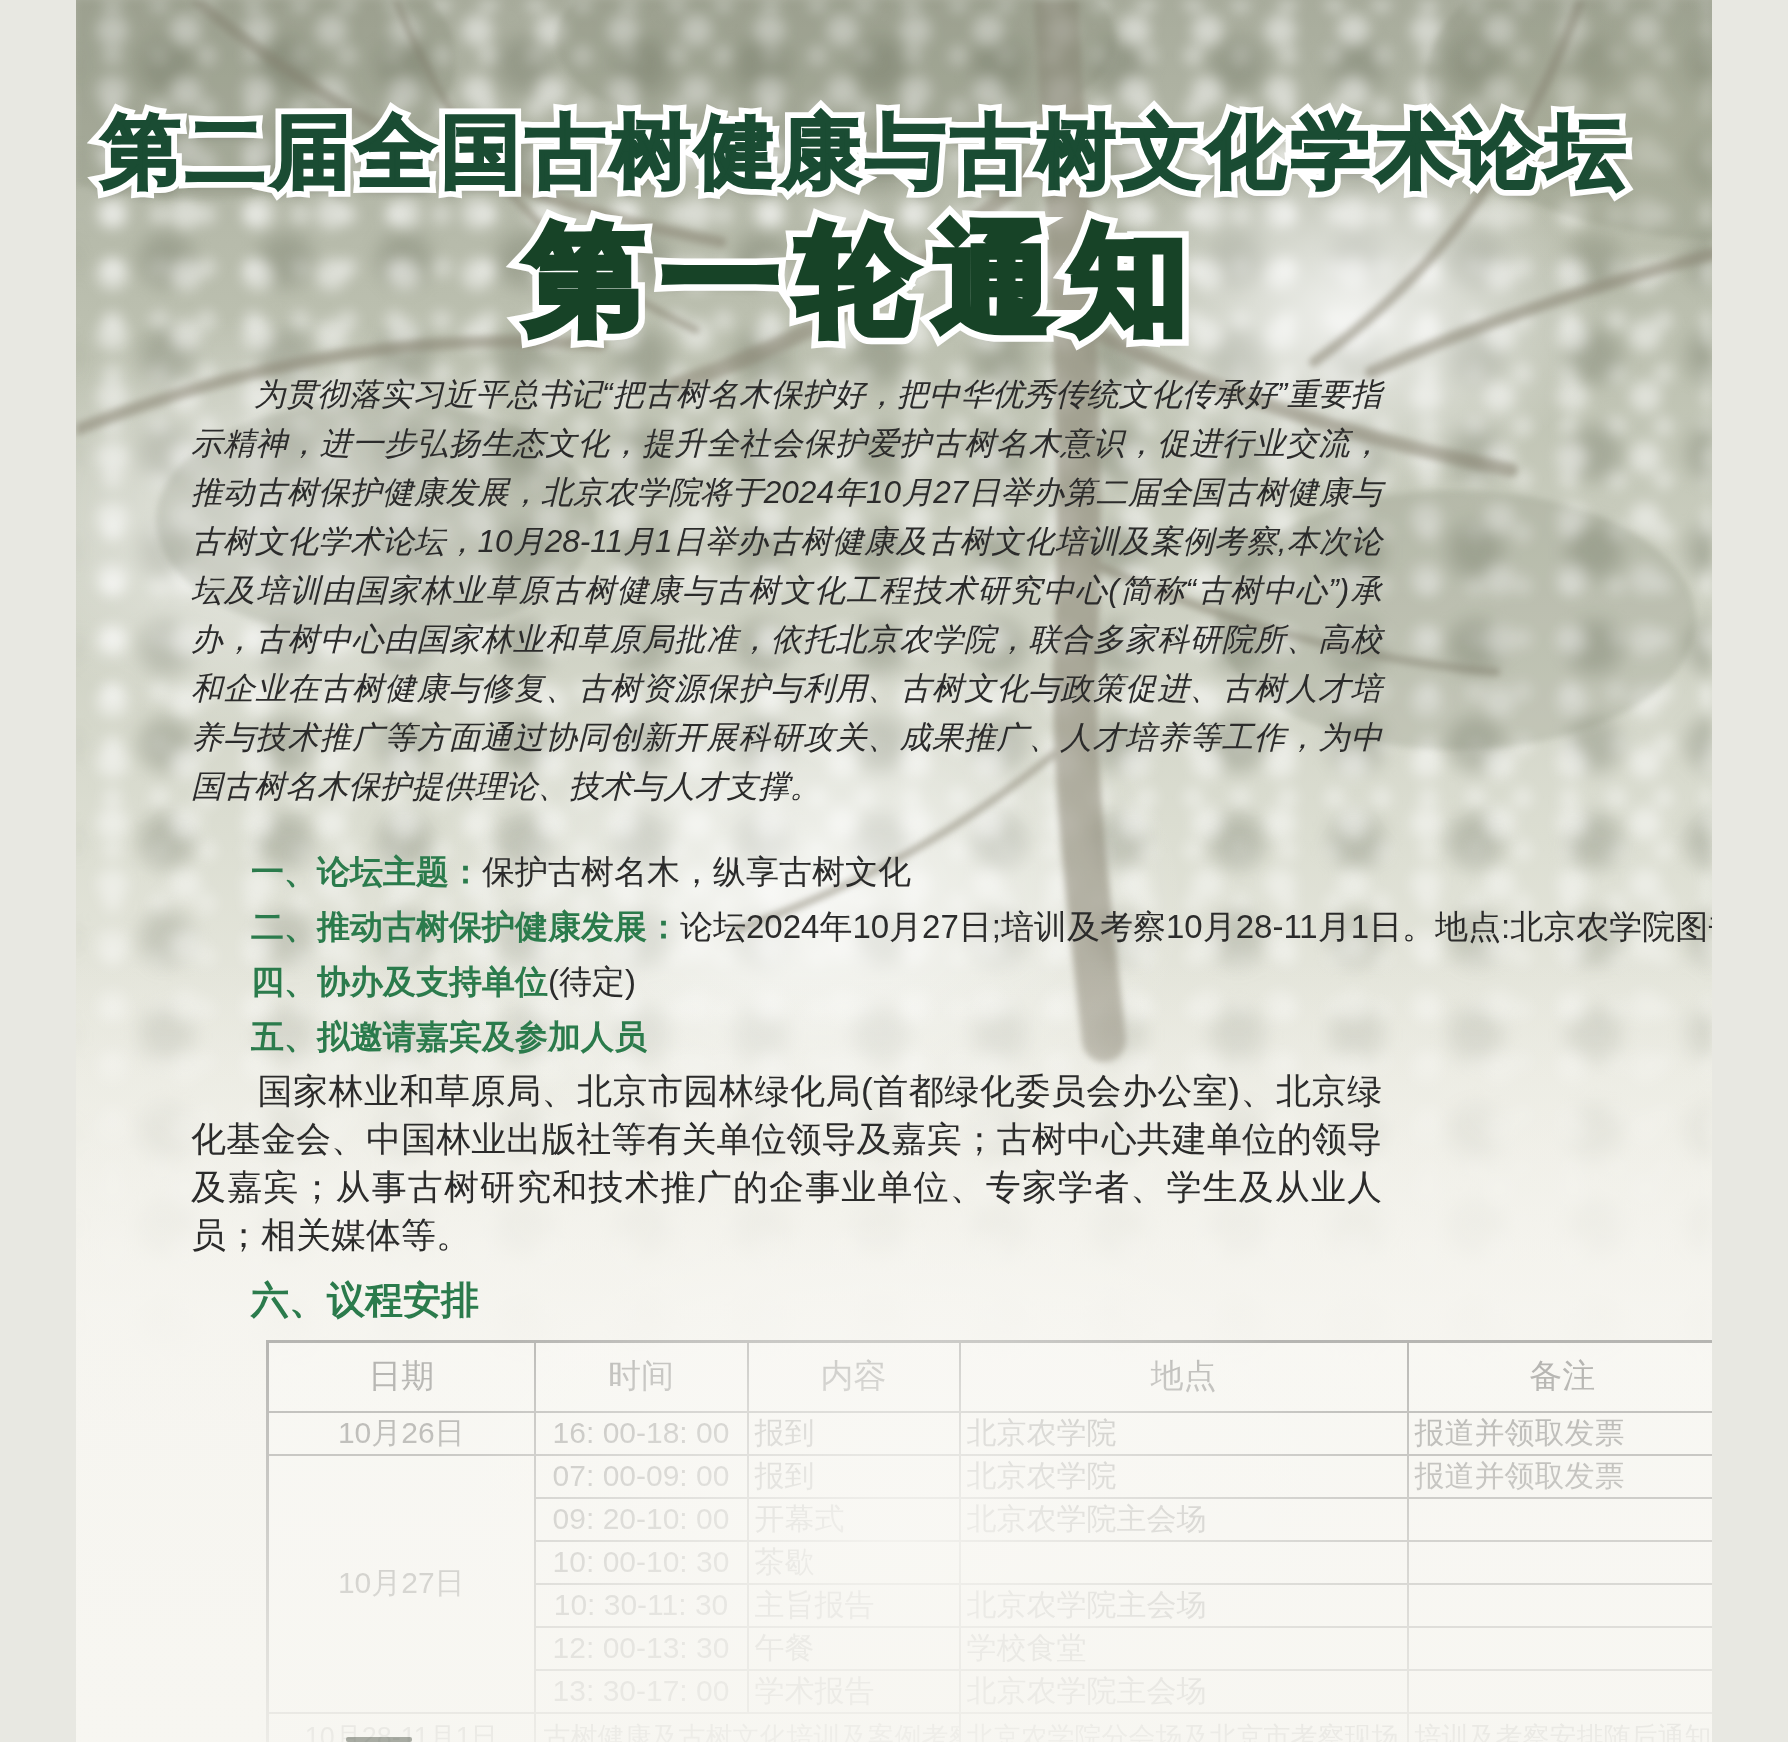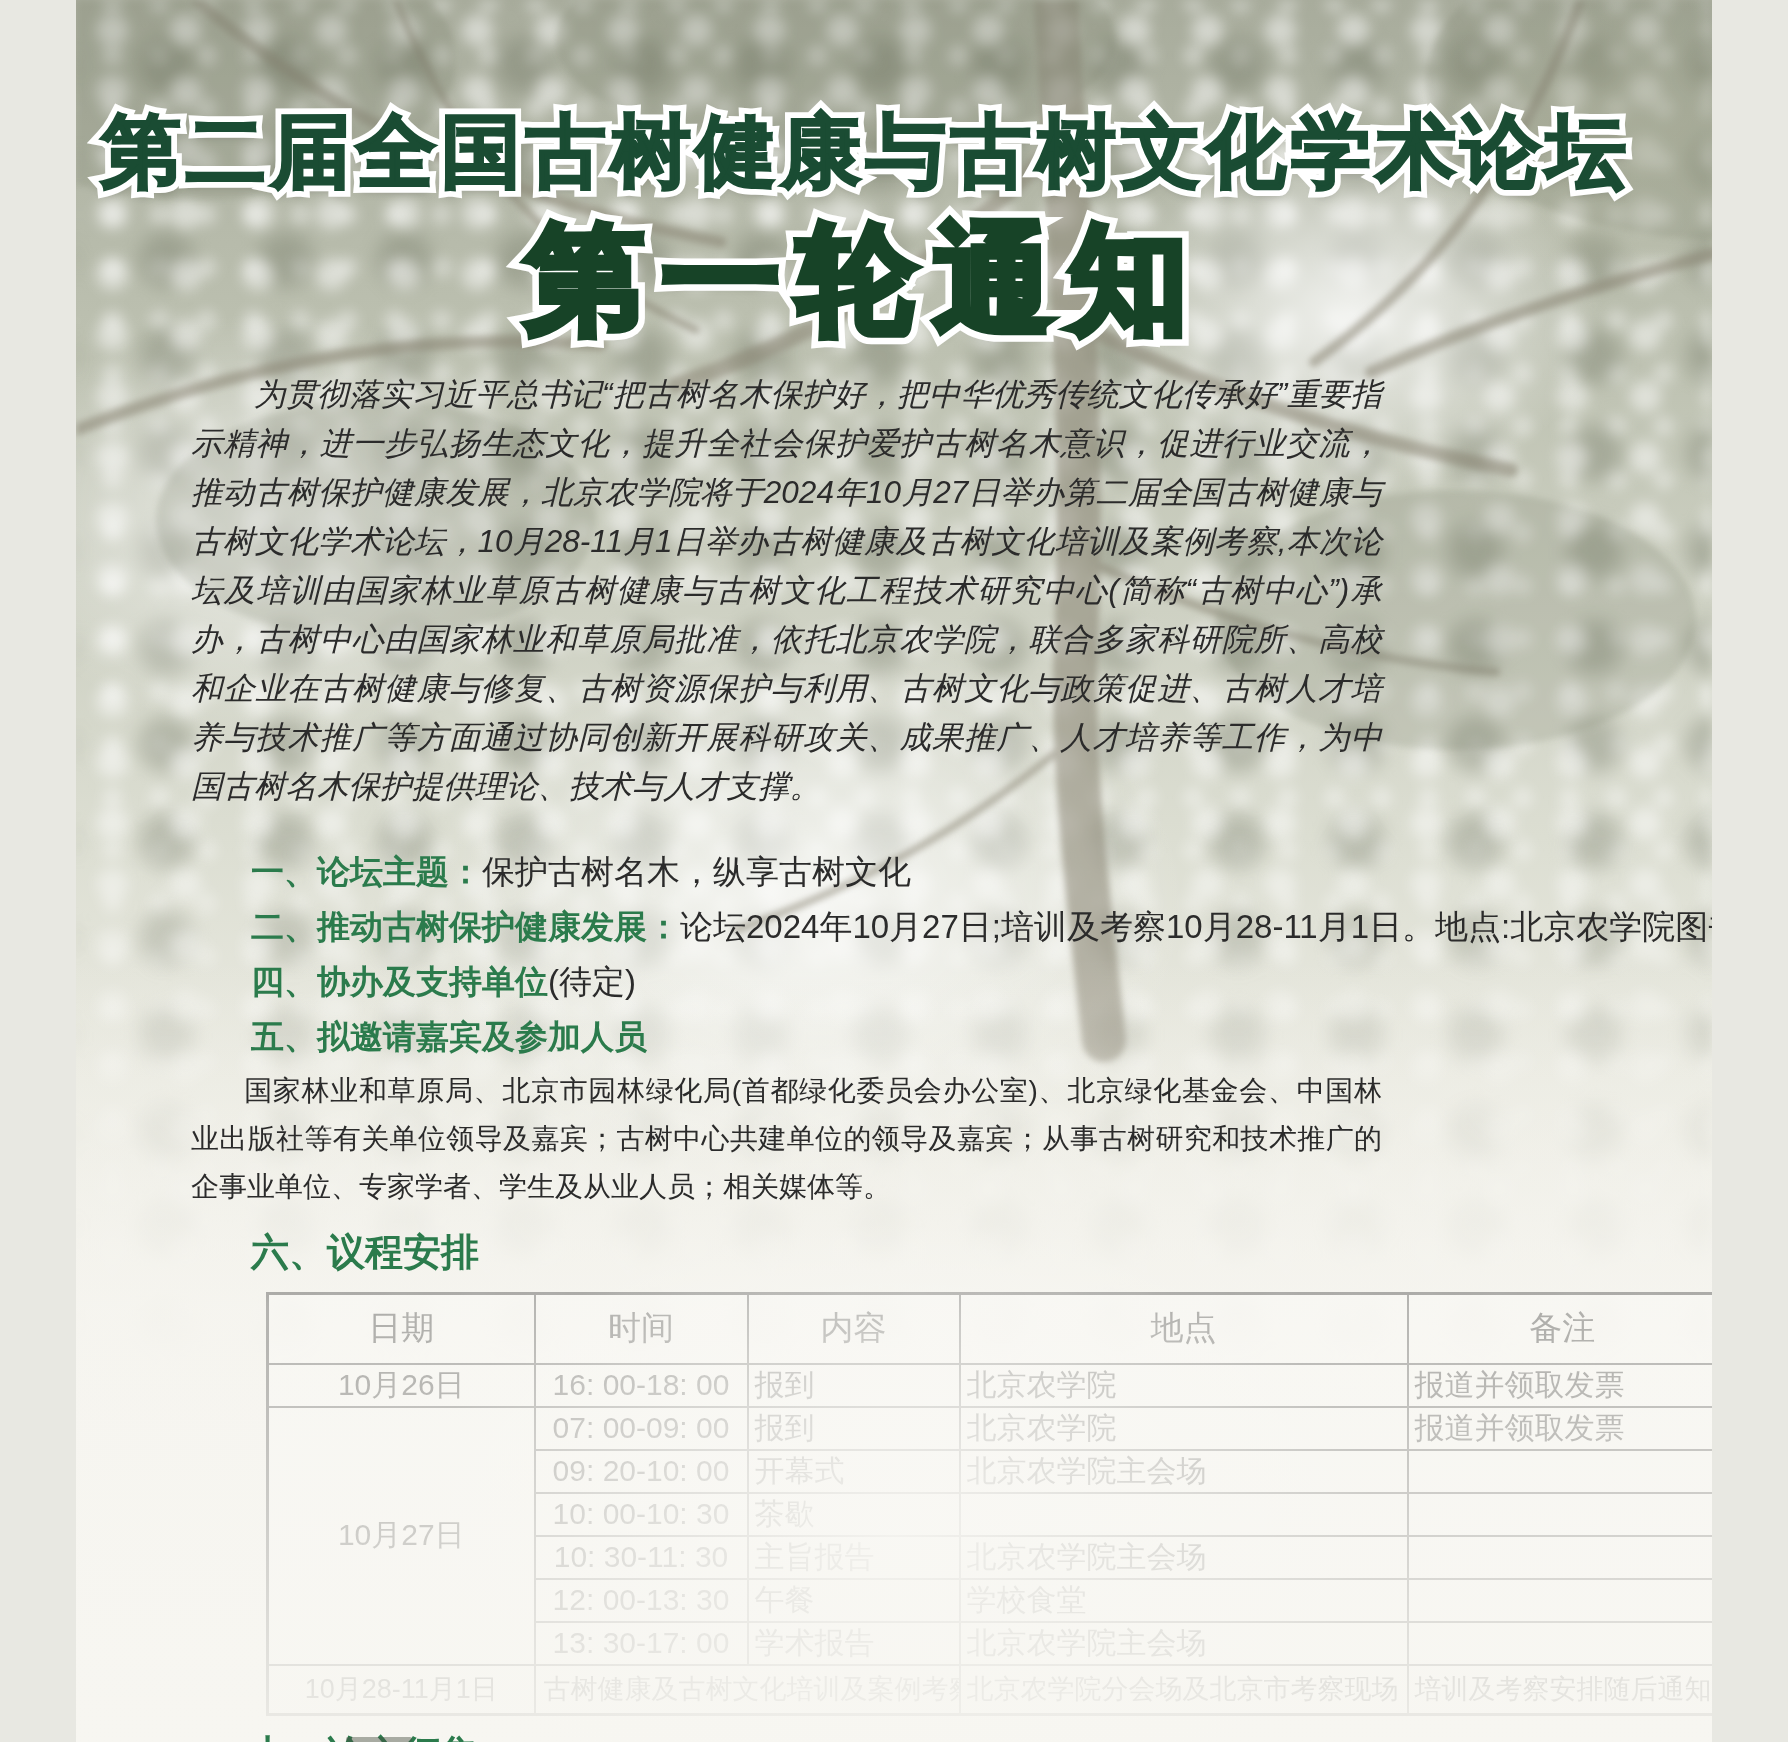--- a/index.html
+++ b/index.html
@@ -59,21 +59,21 @@
     font-size:31.5px; line-height:49px;
     text-align:justify; text-indent:2em;font-style:italic;
   }
   .sec { margin-left:175px; margin-right:40px; font-size:33px; line-height:49px; white-space:nowrap; }
   .sec .lab { color:#2b7b4c; font-weight:bold; }
   .sec .val { color:#2b2b2b; font-weight:normal; }
   .sec-1 { margin-top:36px; }
   .sec-n { margin-top:6px; }
   .guests {
     margin:6px 330px 17px 115px;
-    font-size:28px; line-height:48px;
+    font-size:35px; line-height:48px;
     text-align:justify; text-indent:1.9em;
   }
   .heading-green { margin-left:175px; margin-top:4px; font-size:38px; line-height:48px; color:#2b7b4c; font-weight:bold; }
 
   
   table.agenda {
     margin:16px 0 0 190px;
     border-collapse:collapse;
     table-layout:fixed;
     width:1450px;

